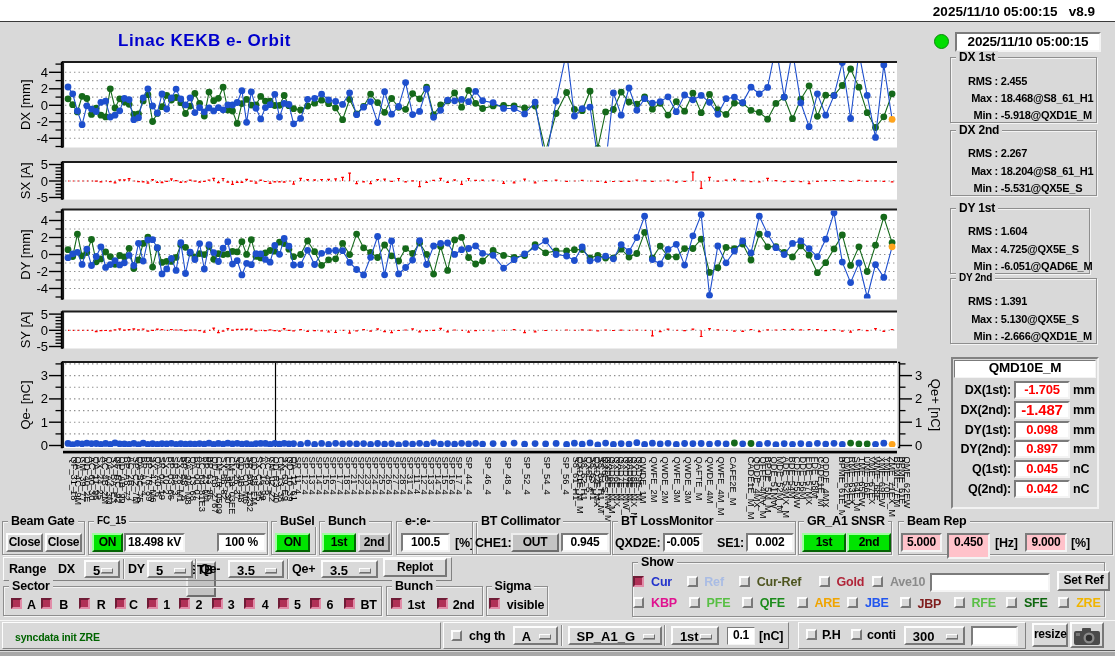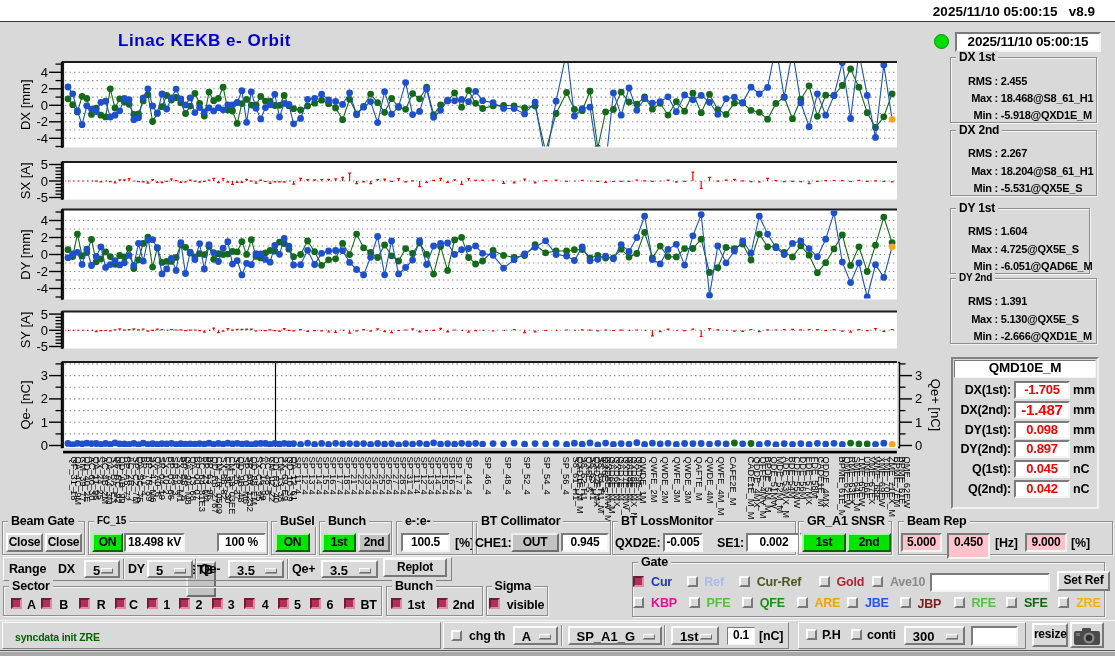--- a/index.html
+++ b/index.html
@@ -1027,21 +1027,21 @@
   </div>
 <div class="lab" style="left:475px;top:536px;">CHE1:</div>
 <div class="btn btn2" style="left:511px;top:533px;width:48px;height:19px;">OUT</div>
 <div class="fld" style="left:561px;top:533px;width:48px;height:19px;">0.945</div>
 <div class="gb" style="left:612px;top:521px;width:184px;height:34px">
     <span class="lg" style="font-size:12.5px">BT LossMonitor</span>
   </div>
 <div class="lab" style="left:615px;top:536px;">QXD2E:</div>
 <div class="fld" style="left:663px;top:533px;width:40px;height:19px;">-0.005</div>
 <div class="lab" style="left:717px;top:536px;">SE1:</div>
-<div class="fld" style="left:746px;top:533px;width:56px;height:19px;">0.002</div>
+<div class="fld" style="left:746px;top:533px;width:48px;height:19px;">0.002</div>
 <div class="gb" style="left:798px;top:521px;width:94px;height:34px">
     <span class="lg" style="font-size:12.5px">GR_A1 SNSR</span>
   </div>
 <div class="btn grn" style="left:802px;top:533px;width:44px;height:19px;">1st</div>
 <div class="btn grn" style="left:847px;top:533px;width:44px;height:19px;">2nd</div>
 <div class="gb" style="left:898px;top:521px;width:215px;height:34px">
     <span class="lg" style="font-size:12.5px">Beam Rep</span>
   </div>
 <div class="fld pnk" style="left:901px;top:533px;width:41px;height:19px;text-align:center;">5.000</div>
 <div class="fld pnk" style="left:947px;top:533px;width:43px;height:26px;">0.450</div>
@@ -1093,21 +1093,21 @@
 <div class="cb cbk" style="left:391px;top:598px;"></div>
 <div class="lab" style="left:407.6px;top:598px;">1st</div>
 <div class="cb cbk" style="left:436.5px;top:598px;"></div>
 <div class="lab" style="left:452.8px;top:598px;">2nd</div>
 <div class="gb" style="left:485.5px;top:586px;width:62px;height:30px">
     <span class="lg" style="font-size:12.5px">Sigma</span>
   </div>
 <div class="cb cbk" style="left:489px;top:598px;"></div>
 <div class="lab" style="left:506.8px;top:598px;">visible</div>
 <div class="gb" style="left:632px;top:562px;width:473px;height:55px">
-    <span class="lg" style="font-size:12.5px">Gate</span>
+    <span class="lg" style="font-size:12.5px">Show</span>
   </div>
 <div class="cb cbk" style="left:633.3px;top:575.5px;"></div>
 <div class="lab" style="left:651.1px;top:574.5px;color:#2233cc">Cur</div>
 <div class="cb" style="left:686.6px;top:575.5px;"></div>
 <div class="lab" style="left:704.3px;top:574.5px;color:#a9bce4">Ref</div>
 <div class="cb" style="left:739.0px;top:575.5px;"></div>
 <div class="lab" style="left:756.7px;top:574.5px;color:#4e5520">Cur-Ref</div>
 <div class="cb" style="left:818.8px;top:575.5px;"></div>
 <div class="lab" style="left:836.6px;top:574.5px;color:#b02438">Gold</div>
 <div class="cb" style="left:872.1px;top:575.5px;"></div>

